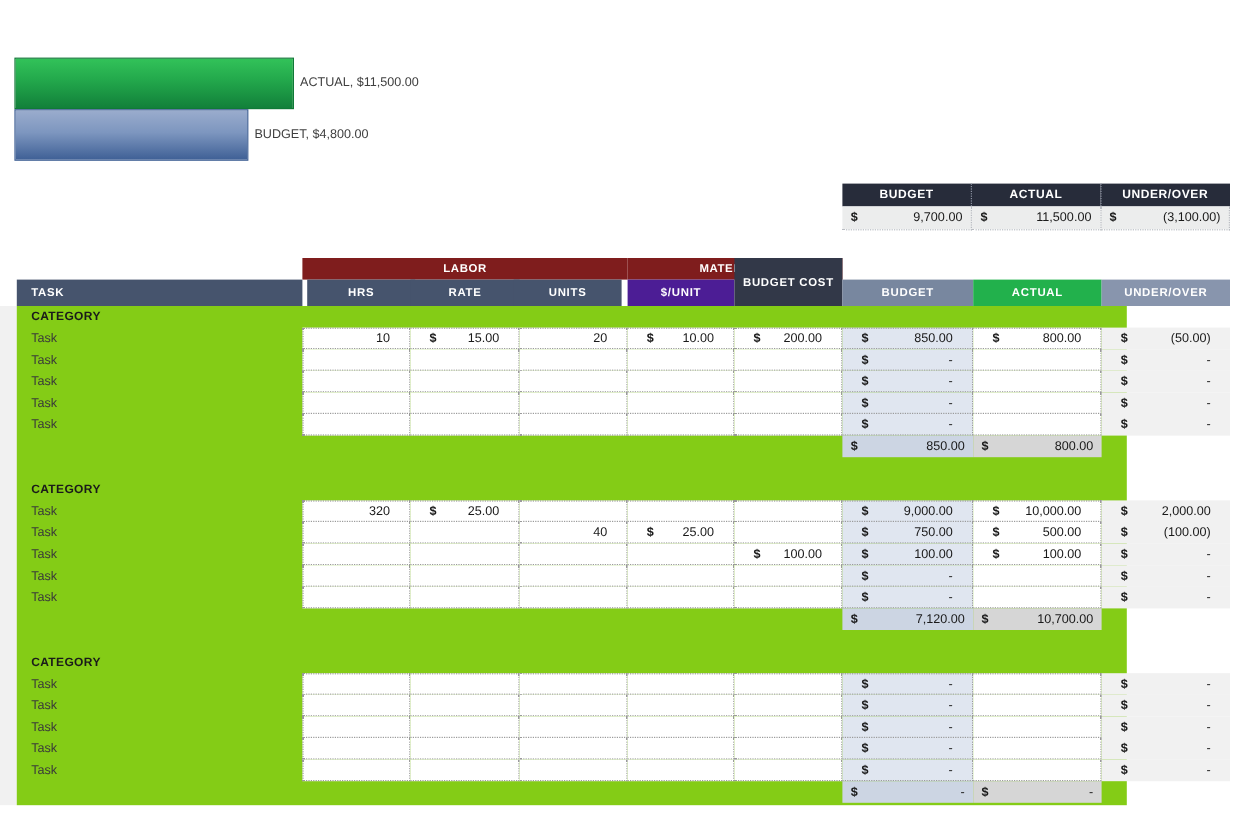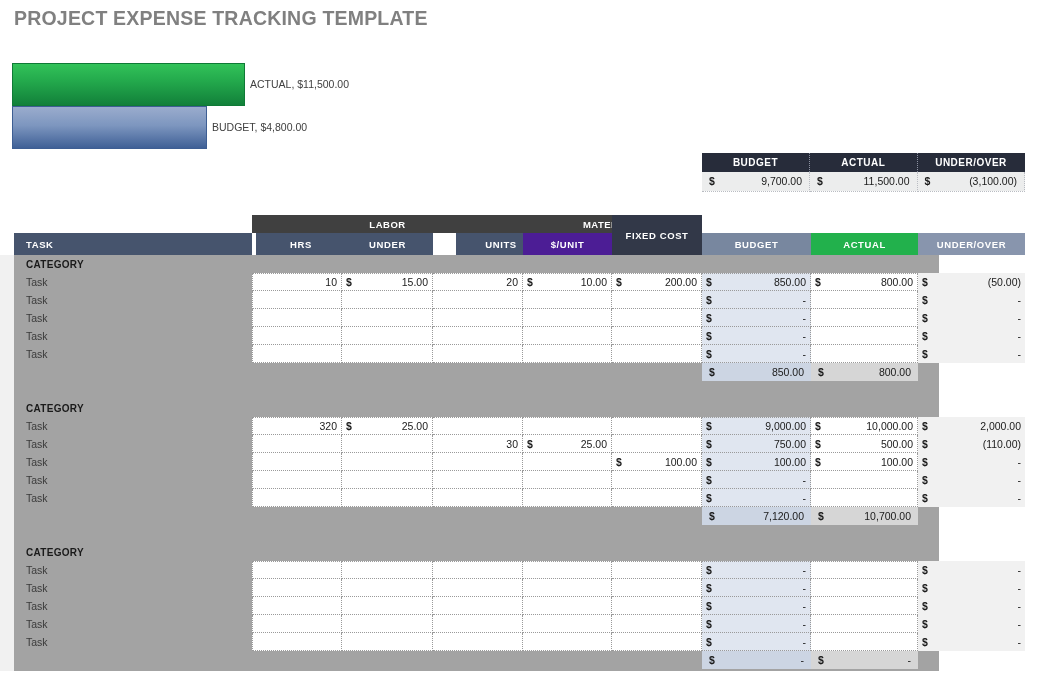--- a/index.html
+++ b/index.html
@@ -21,21 +21,21 @@
     position: absolute;
     left: 14px; top: 7px;
     font-size: 19.5px;
     font-weight: bold;
     letter-spacing: 0.2px;
     color: #808080;
     white-space: nowrap;
   }
 
   
-  #chart { position: absolute; left: 0; top: 57px; width: 700px; height: 100px; }
+  #chart { position: absolute; left: 0; top: 42px; width: 700px; height: 100px; }
   .bar {
     position: absolute;
     border: 1px solid rgba(0,0,0,0.12);
   }
   #bar-actual {
     left: 12px; top: 6px;
     width: 233px; height: 43px;
     background: linear-gradient(to bottom, #32c259 0%, #23a94c 42%, #12803a 100%);
     border: 1px solid #0f7a36;
   }
@@ -89,21 +89,21 @@
   
   #maingrid {
     position: absolute;
     left: 0; top: 215px;
     width: 1045px;
   }
   .grp-row { position: relative; height: 18px; }
   .grp {
     position: absolute;
     top: 0; height: 18px;
-    background: #404040;
+    background: #7f1d1d;
     color: #ffffff;
     font-size: 9.5px;
     font-weight: bold;
     letter-spacing: 0.5px;
     display: flex; align-items: center; justify-content: center;
   }
   #grp-labor     { left: 252px; width: 271px; }
   #grp-materials { left: 523px; width: 179px; }
   .hdr-row { position: relative; height: 22px; }
   .hdr {
@@ -116,31 +116,31 @@
     display: flex; align-items: center; justify-content: center;
   }
   #hdr-task {
     left: 14px; width: 238px;
     background: #46546d;
     justify-content: flex-start;
     padding-left: 12px;
   }
   #hdr-hrs    { left: 256px; width: 90px; background: #46546d; }
   #hdr-rate   { left: 342px; width: 91px; background: #46546d; }
-  #hdr-units  { left: 456px; width: 90px; background: #46546d; }
+  #hdr-units  { left: 428px; width: 90px; background: #46546d; }
   #hdr-unit   { left: 523px; width: 89px; background: #4c1d95; }
   #hdr-fixed2 { left: 612px; width: 90px; background: #323848; top:-18px; height: 40px; }
   #hdr-budget { left: 702px; width: 109px; background: #78879f; }
   #hdr-actual { left: 811px; width: 107px; background: #22b14c; }
   #hdr-uo     { left: 918px; width: 107px; background: #8895ad; }
 
   
   #body-area {
     position: relative;
-    background: #a3a3a3;
+    background: #84cc16;
     width: 939px;
   }
   #body-area::after {
     content: "";
     position: absolute; left: 0; top: 0;
     width: 14px; height: 100%;
     background: #f1f1f1;
   }
   .sec { position: relative; }
   .cat {
@@ -163,21 +163,21 @@
     font-size: 10.5px; color: #1a1a1a;
     background: #ffffff;
     border-right: 1px dotted #9a9a9a;
     border-bottom: 1px dotted #9a9a9a;
     display: flex; align-items: center;
   }
   .row.first .cell { border-top: 1px dotted #9a9a9a; }
   .cell.leftedge { border-left: 1px dotted #9a9a9a; }
   .cell .inner {
     display: flex; justify-content: space-between;
-    width: 100%; padding: 0 4px;
+    width: 100%; padding: 0 16px;
   }
   .cell .inner.right { justify-content: flex-end; }
   .sym { font-weight: bold; }
   .c-hrs   { left: 252px; width: 90px; }
   .c-rate  { left: 342px; width: 91px; }
   .c-units { left: 433px; width: 90px; }
   .c-unit  { left: 523px; width: 89px; }
   .c-fixed { left: 612px; width: 90px; }
   .c-bud   { left: 702px; width: 109px; background: #e0e6f0; }
   .c-act   { left: 811px; width: 107px; }
@@ -222,21 +222,20 @@
   #bottom-white {
     position: absolute; left: 0; top: 671px;
     width: 1045px; height: 26px; background: #ffffff;
   }
 </style>
 </head>
 <body>
 
 <div id="page">
 
-  <div id="title">PROJECT EXPENSE TRACKING TEMPLATE</div>
 
   <div id="chart">
     <div class="bar" id="bar-actual"></div>
     <div class="bar" id="bar-budget"></div>
     <div class="bar-label" id="label-actual">ACTUAL,  $11,500.00</div>
     <div class="bar-label" id="label-budget">BUDGET,  $4,800.00</div>
   </div>
 
   <table id="summary">
     <tbody>
@@ -271,24 +270,24 @@
   <div id="maingrid">
 
     <div class="grp-row">
       <div class="grp" id="grp-labor">LABOR</div>
       <div class="grp" id="grp-materials">MATERIALS</div>
     </div>
 
     <div class="hdr-row">
       <div class="hdr" id="hdr-task">TASK</div>
       <div class="hdr" id="hdr-hrs">HRS</div>
-      <div class="hdr" id="hdr-rate">UNDER</div>
+      <div class="hdr" id="hdr-rate">RATE</div>
       <div class="hdr" id="hdr-units">UNITS</div>
       <div class="hdr" id="hdr-unit">$/UNIT</div>
-      <div class="hdr" id="hdr-fixed2">FIXED COST</div>
+      <div class="hdr" id="hdr-fixed2">BUDGET COST</div>
       <div class="hdr" id="hdr-budget">BUDGET</div>
       <div class="hdr" id="hdr-actual">ACTUAL</div>
       <div class="hdr" id="hdr-uo">UNDER/OVER</div>
     </div>
 
     <div id="body-area">
         <div class="sec">
           <div class="cat">CATEGORY</div>
           <div class="row first">
             <div class="task">Task</div>
@@ -475,21 +474,21 @@
                 <span>2,000.00</span>
               </div>
             </div>
           </div>
           <div class="row">
             <div class="task">Task</div>
             <div class="cell c-hrs leftedge"></div>
             <div class="cell c-rate"></div>
             <div class="cell c-units">
               <div class="inner right">
-                <span>30</span>
+                <span>40</span>
               </div>
             </div>
             <div class="cell c-unit">
               <div class="inner">
                 <span class="sym">$</span>
                 <span>25.00</span>
               </div>
             </div>
             <div class="cell c-fixed"></div>
             <div class="cell c-bud">
@@ -500,21 +499,21 @@
             </div>
             <div class="cell c-act">
               <div class="inner">
                 <span class="sym">$</span>
                 <span>500.00</span>
               </div>
             </div>
             <div class="cell c-uo">
               <div class="inner">
                 <span class="sym">$</span>
-                <span>(110.00)</span>
+                <span>(100.00)</span>
               </div>
             </div>
           </div>
           <div class="row">
             <div class="task">Task</div>
             <div class="cell c-hrs leftedge"></div>
             <div class="cell c-rate"></div>
             <div class="cell c-units"></div>
             <div class="cell c-unit"></div>
             <div class="cell c-fixed">

